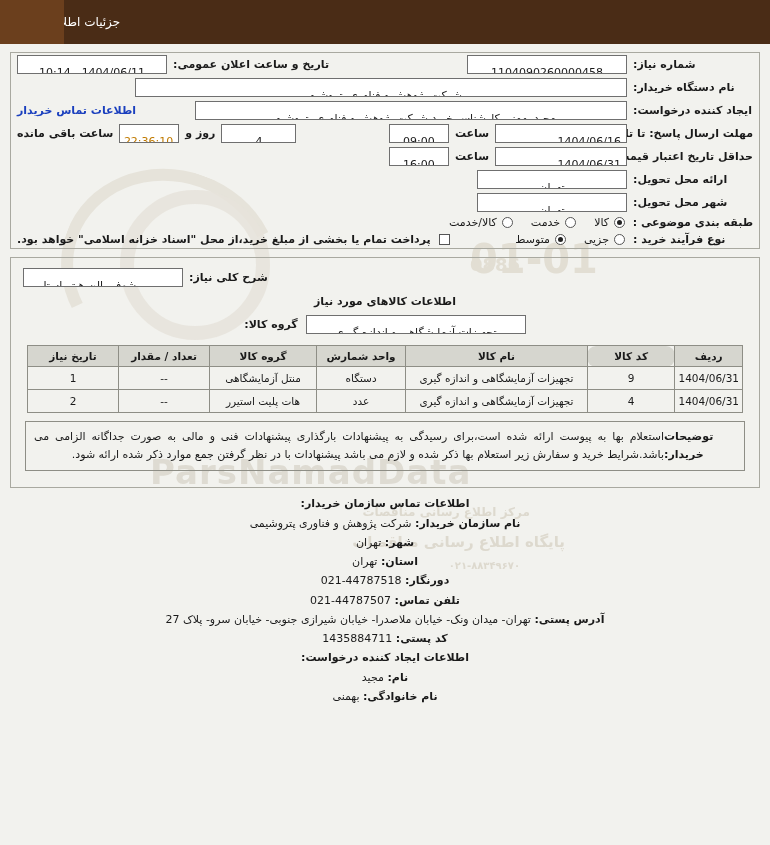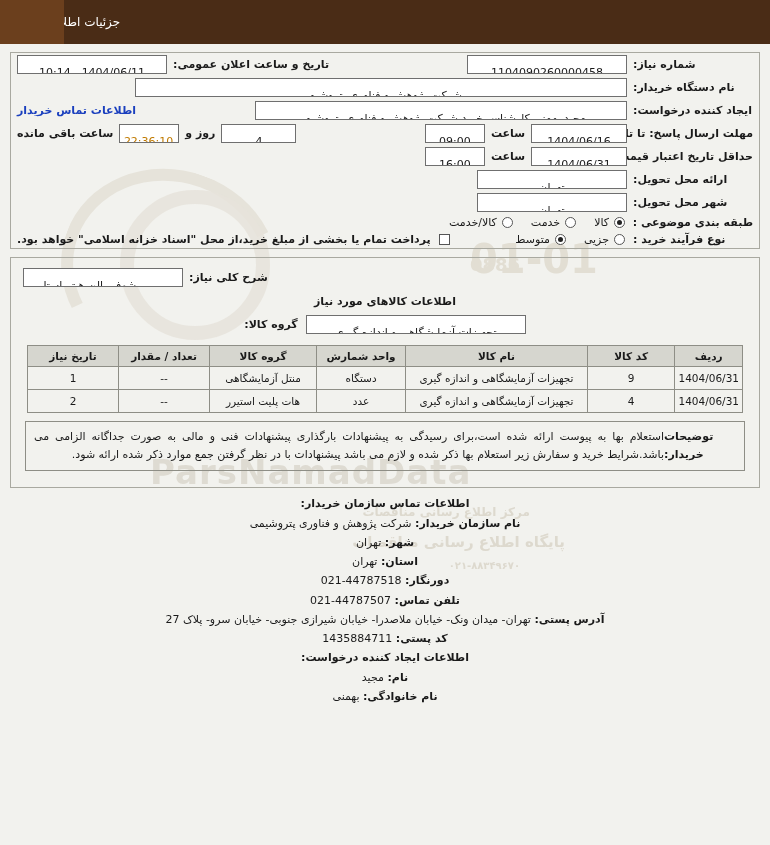--- a/index.html
+++ b/index.html
@@ -108,24 +108,24 @@
     line-height: 17px;
     padding: 8px 5px;
     font-size: 11px;
     text-align: center;
     overflow: hidden;
     white-space: nowrap;
   }
   .field.left { text-align: left; }
   .fl-160 { width: 160px; }
   .fl-150 { width: 150px; }
-  .fl-120 { width: 96px; }
+  .fl-120 { width: 132px; text-align: right; }
   .fl-75  { width: 75px; }
   .fl-60  { width: 60px; text-align: center; }
-  .fl-370 { width: 372px; }
+  .fl-370 { width: 432px; }
   .fl-490 { width: 492px; }
 
   .spacer { flex: 1; }
 
   .sub {
     font-weight: bold;
     white-space: nowrap;
   }
 
   
@@ -178,21 +178,21 @@
     text-align: center;
   }
   table.goods td {
     border: 1px solid #8e8e86;
     font-size: 10.5px;
     padding: 5px 3px;
     text-align: center;
     background: transparent;
   }
   .c-radif { width: 38px; }
-  .c-code  { width: 92px; }
+  .c-code  { width: 92px; border-radius: 9px; }
   .c-name  { width: 190px; }
   .c-unit  { width: 92px; }
   .c-group { width: 110px; }
   .c-qty   { width: 95px; }
   .c-date  { width: 95px; }
 
   .notebox {
     border: 1px solid #8e8e86;
     margin: 8px 8px 8px;
     padding: 6px 8px;

